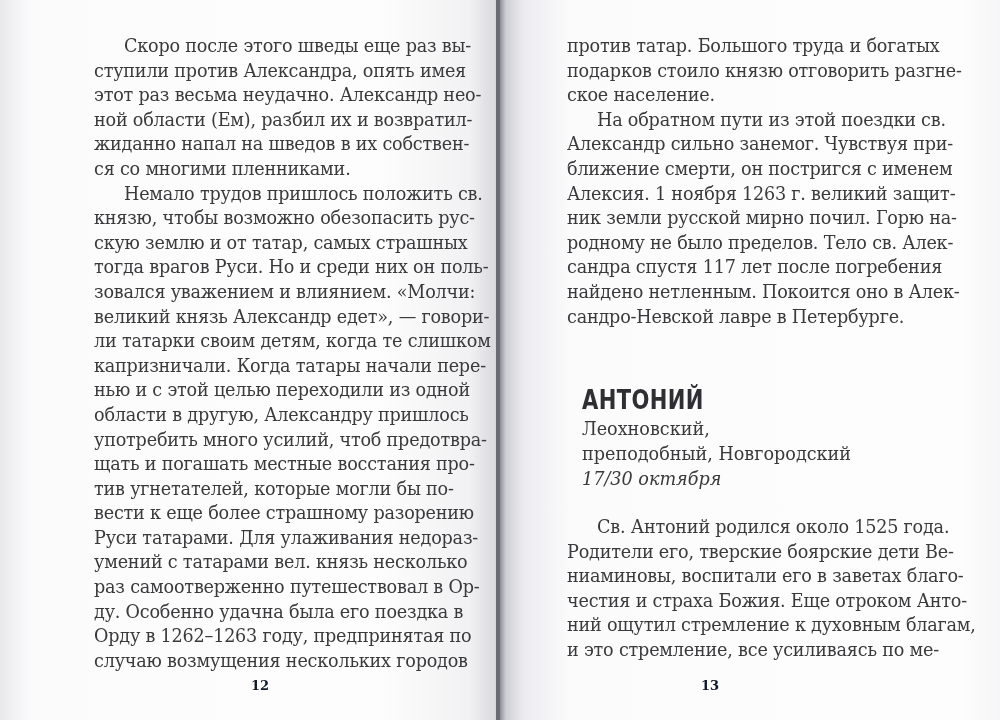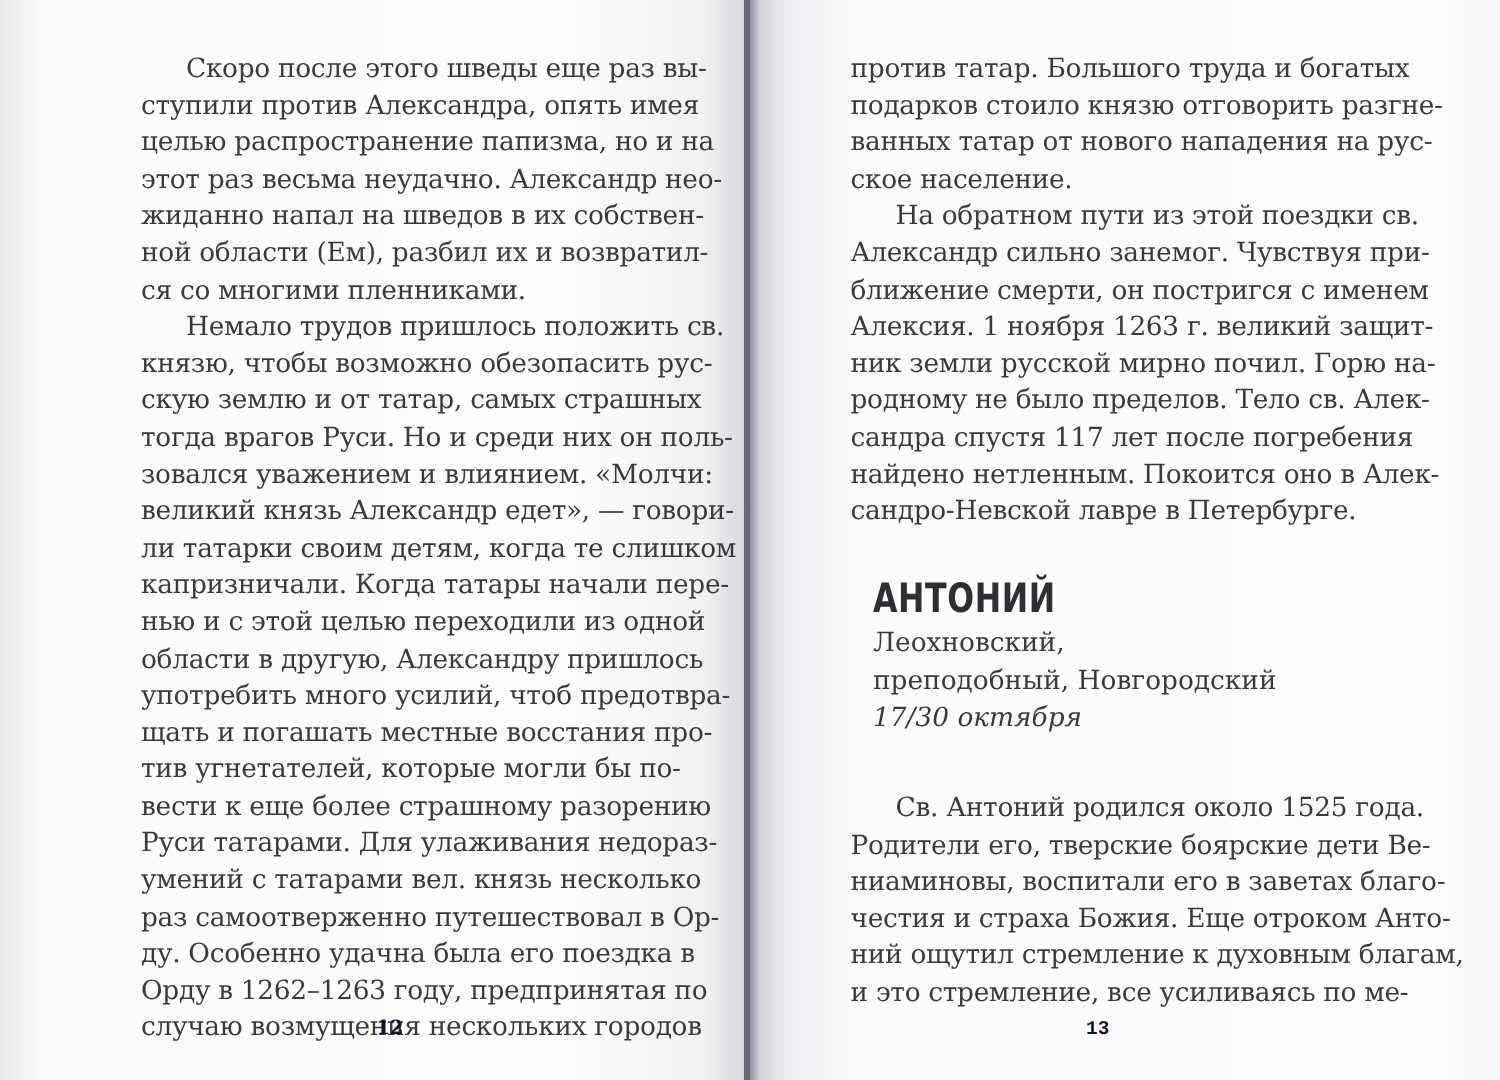--- a/index.html
+++ b/index.html
@@ -27,21 +27,21 @@
       background: #6a6a74;
     }
     .text-block {
       position: absolute;
       font-size: 17.6px;
       line-height: 24.6px;
       letter-spacing: -0.2px;
     }
     .left-text { left: 94px; top: 34px; width: 346px; }
     .right-text-top { left: 567px; top: 34px; width: 366px; }
-    .right-text-bottom { left: 567px; top: 527px; width: 366px; }
+    .right-text-bottom { left: 567px; top: 515px; width: 366px; }
     .line {
       display: block; white-space: nowrap;
       text-align: justify; text-align-last: justify;
       height: 24.6px;
     }
     .line.last { text-align-last: left; }
     .line.indent { padding-left: 30px; }
     .heading-block { position: absolute; left: 582px; top: 383px; width: 320px; }
     .saint-name {
       font-family: "DejaVu Sans", "Liberation Sans", sans-serif;
@@ -50,37 +50,36 @@
       transform: scaleX(0.78); transform-origin: left center;
       color: #2f2f33; line-height: 34px; display: block;
     }
     .saint-sub { display: block; font-size: 17.6px; line-height: 24.6px; }
     .saint-date { display: block; font-style: italic; font-size: 17.6px; line-height: 26px; }
     .page-number {
       position: absolute; top: 678px;
       font-size: 13px; font-weight: bold; color: #0f172a;
     }
     .pn-left { left: 251px; }
-    .pn-right { left: 724px; font-family: Liberation Mono, monospace; }
+    .pn-right { left: 701px; }
   </style>
 </head>
 <body>
 
 <div class="spread">
   <div class="page page-left"></div>
   <div class="page page-right"></div>
   <div class="gutter"></div>
 
   <div class="text-block left-text">
     <span class="line indent">Скоро после этого шведы еще раз вы-</span>
     <span class="line">ступили против Александра, опять имея</span>
-    <span class="line">целью распространение папизма, но и на</span>
     <span class="line">этот раз весьма неудачно. Александр нео-</span>
+    <span class="line">ной области (Ем), разбил их и возвратил-</span>
     <span class="line">жиданно напал на шведов в их собствен-</span>
-    <span class="line">ной области (Ем), разбил их и возвратил-</span>
     <span class="line last">ся со многими пленниками.</span>
     <span class="line indent">Немало трудов пришлось положить св.</span>
     <span class="line">князю, чтобы возможно обезопасить рус-</span>
     <span class="line">скую землю и от татар, самых страшных</span>
     <span class="line">тогда врагов Руси. Но и среди них он поль-</span>
     <span class="line">зовался уважением и влиянием. «Молчи:</span>
     <span class="line">великий князь Александр едет», — говори-</span>
     <span class="line">ли татарки своим детям, когда те слишком</span>
     <span class="line">капризничали. Когда татары начали пере-</span>
     <span class="line">нью и с этой целью переходили из одной</span>
@@ -93,21 +92,20 @@
     <span class="line">умений с татарами вел. князь несколько</span>
     <span class="line">раз самоотверженно путешествовал в Ор-</span>
     <span class="line">ду. Особенно удачна была его поездка в</span>
     <span class="line">Орду в 1262–1263 году, предпринятая по</span>
     <span class="line">случаю возмущения нескольких городов</span>
   </div>
 
   <div class="text-block right-text-top">
     <span class="line">против татар. Большого труда и богатых</span>
     <span class="line">подарков стоило князю отговорить разгне-</span>
-    <span class="line">ванных татар от нового нападения на рус-</span>
     <span class="line last">ское население.</span>
     <span class="line indent">На обратном пути из этой поездки св.</span>
     <span class="line">Александр сильно занемог. Чувствуя при-</span>
     <span class="line">ближение смерти, он постригся с именем</span>
     <span class="line">Алексия. 1 ноября 1263 г. великий защит-</span>
     <span class="line">ник земли русской мирно почил. Горю на-</span>
     <span class="line">родному не было пределов. Тело св. Алек-</span>
     <span class="line">сандра спустя 117 лет после погребения</span>
     <span class="line">найдено нетленным. Покоится оно в Алек-</span>
     <span class="line last">сандро-Невской лавре в Петербурге.</span>

